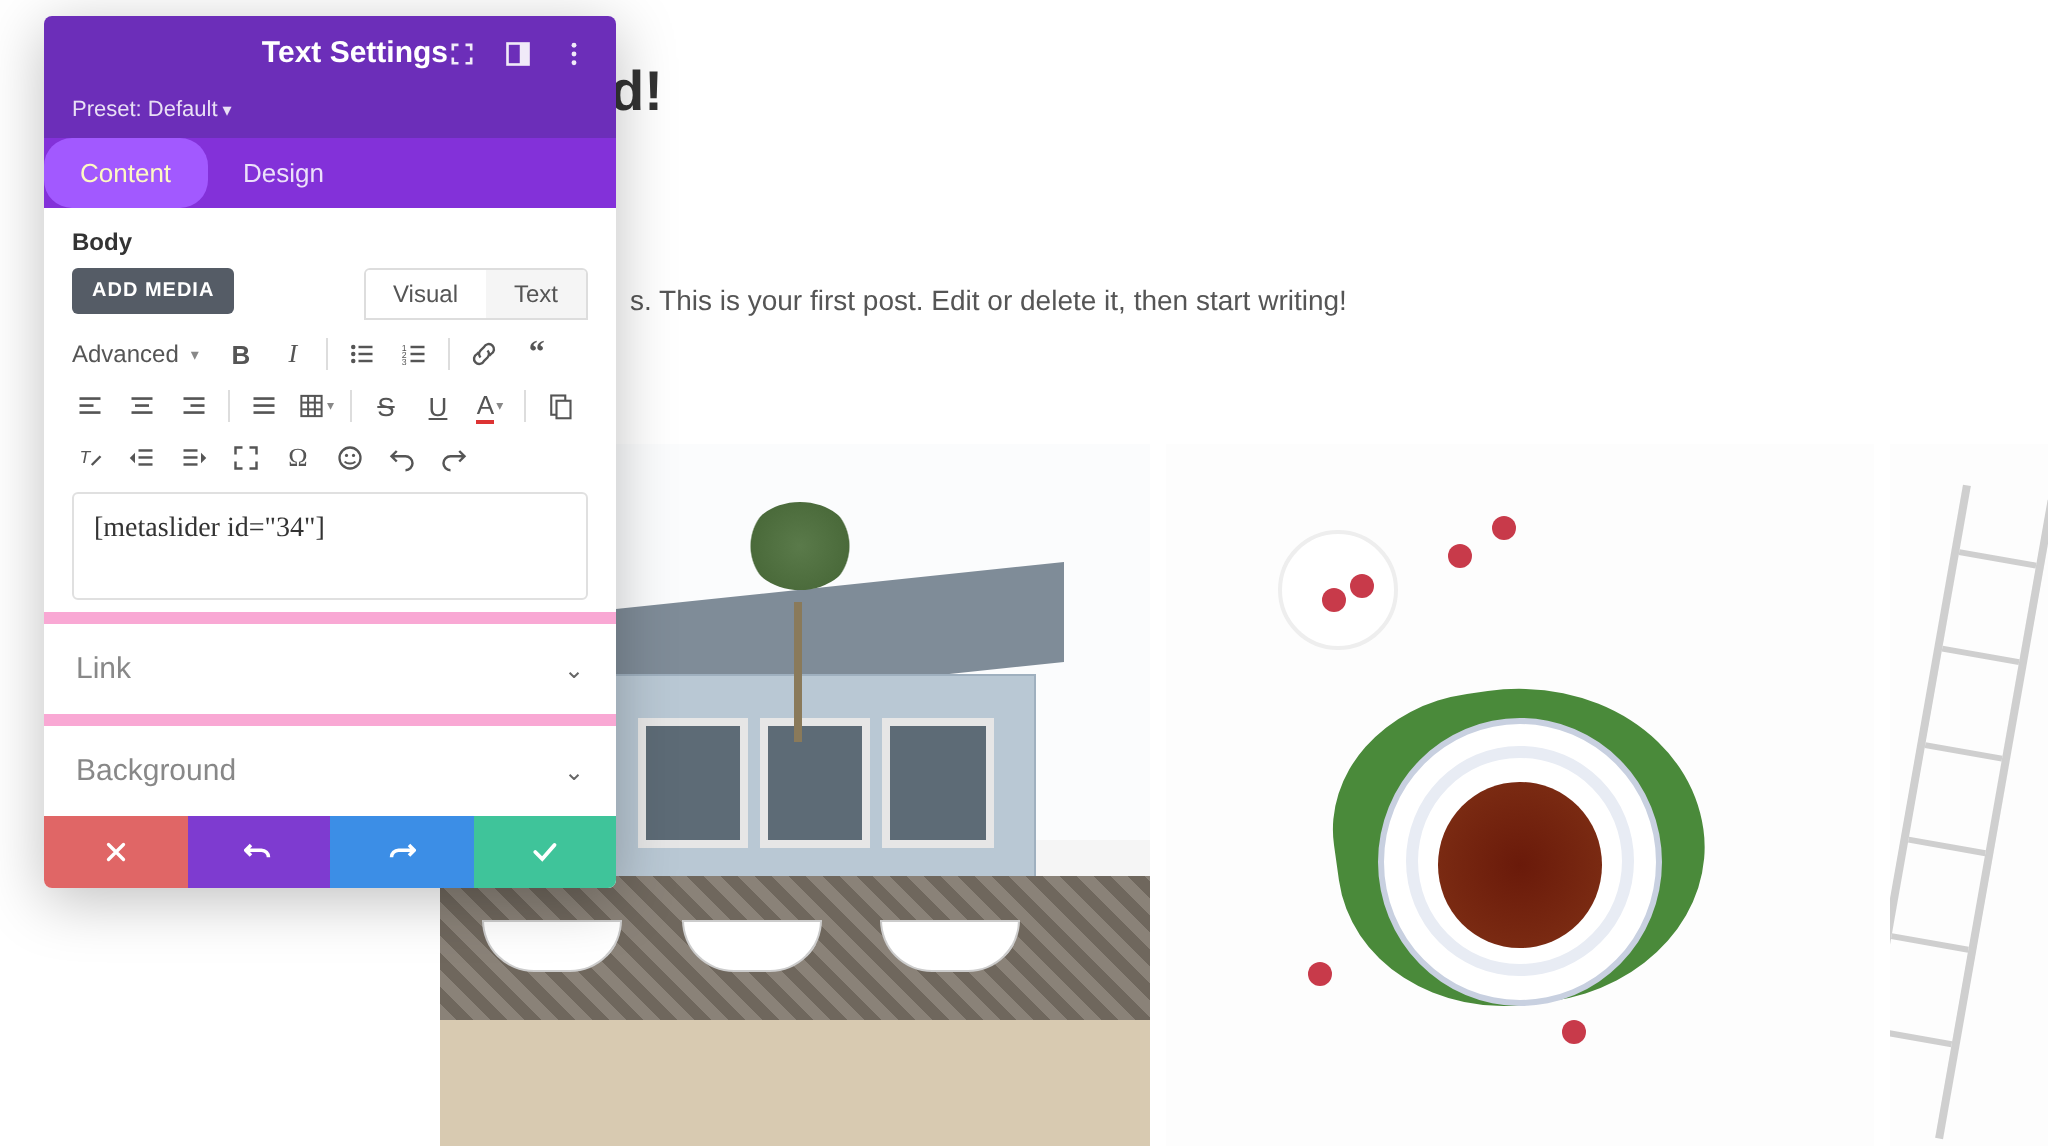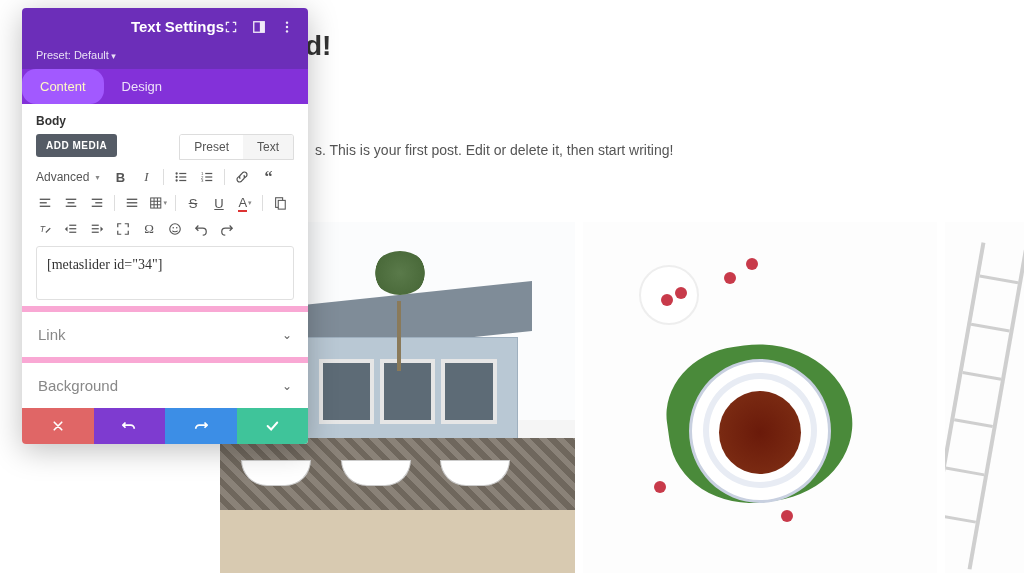--- a/index.html
+++ b/index.html
@@ -264,21 +264,21 @@
   <div class="tabs">
     <div class="tab active">Content</div>
     <div class="tab">Design</div>
   </div>
 
   <div class="section-body">
     <div class="body-label">Body</div>
 
     <button class="add-media">ADD MEDIA</button>
     <div class="editor-tabs">
-      <div class="etab active">Preset</div>
+      <div class="etab active">Visual</div>
       <div class="etab">Text</div>
     </div>
     <div class="clear"></div>
 
     
     <div class="toolbar">
       <span class="tformat">Advanced</span>
       <span class="tbtn" style="font-weight:900;">B</span>
       <span class="tbtn" style="font-style:italic;font-family:serif;">I</span>
       <span class="sep"></span>

